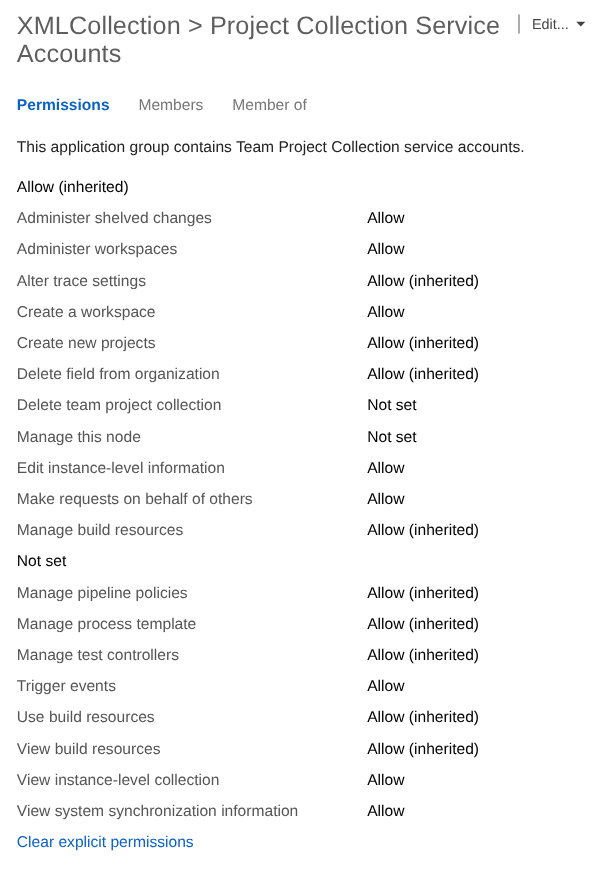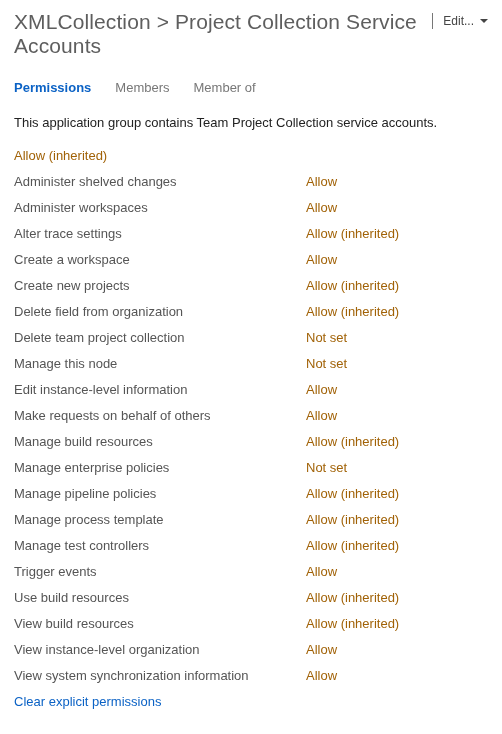--- a/index.html
+++ b/index.html
@@ -69,21 +69,21 @@
   }
   .perm-name {
     flex: 0 0 292px;
     color: #555;
     white-space: nowrap;
     overflow: hidden;
     text-overflow: ellipsis;
     padding-right: 8px;
   }
   .perm-value {
-    color: #a16207;
+    color: #000000;
   }
   .clear-link {
     margin-top: 6px;
     color: #0b62c5;
     cursor: pointer;
     font-size: 13px;
   }
 </style>
 </head>
 <body>
@@ -154,21 +154,20 @@
       </div>
       <div class="perm-row">
         <div class="perm-name">Make requests on behalf of others</div>
         <div class="perm-value">Allow</div>
       </div>
       <div class="perm-row">
         <div class="perm-name">Manage build resources</div>
         <div class="perm-value">Allow (inherited)</div>
       </div>
       <div class="perm-row">
-        <div class="perm-name">Manage enterprise policies</div>
         <div class="perm-value">Not set</div>
       </div>
       <div class="perm-row">
         <div class="perm-name">Manage pipeline policies</div>
         <div class="perm-value">Allow (inherited)</div>
       </div>
       <div class="perm-row">
         <div class="perm-name">Manage process template</div>
         <div class="perm-value">Allow (inherited)</div>
       </div>
@@ -182,21 +181,21 @@
       </div>
       <div class="perm-row">
         <div class="perm-name">Use build resources</div>
         <div class="perm-value">Allow (inherited)</div>
       </div>
       <div class="perm-row">
         <div class="perm-name">View build resources</div>
         <div class="perm-value">Allow (inherited)</div>
       </div>
       <div class="perm-row">
-        <div class="perm-name">View instance-level organization</div>
+        <div class="perm-name">View instance-level collection</div>
         <div class="perm-value">Allow</div>
       </div>
       <div class="perm-row">
         <div class="perm-name">View system synchronization information</div>
         <div class="perm-value">Allow</div>
       </div>
     </div>
 
   <div class="clear-link">Clear explicit permissions</div>
 

